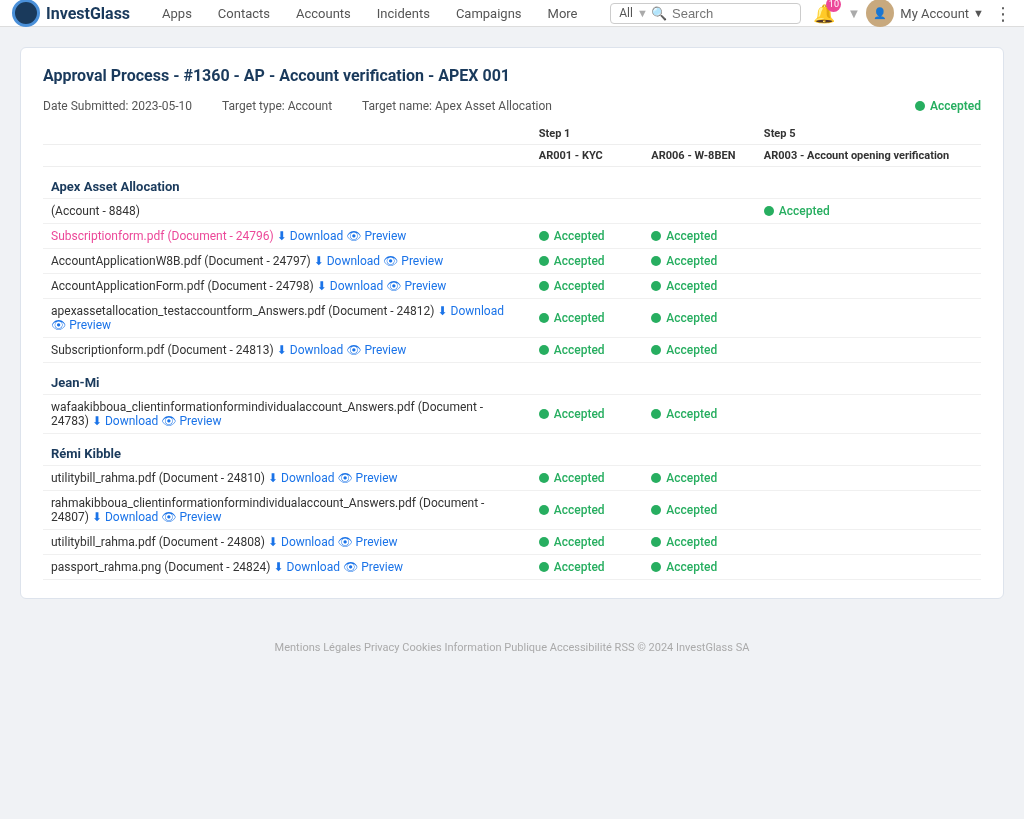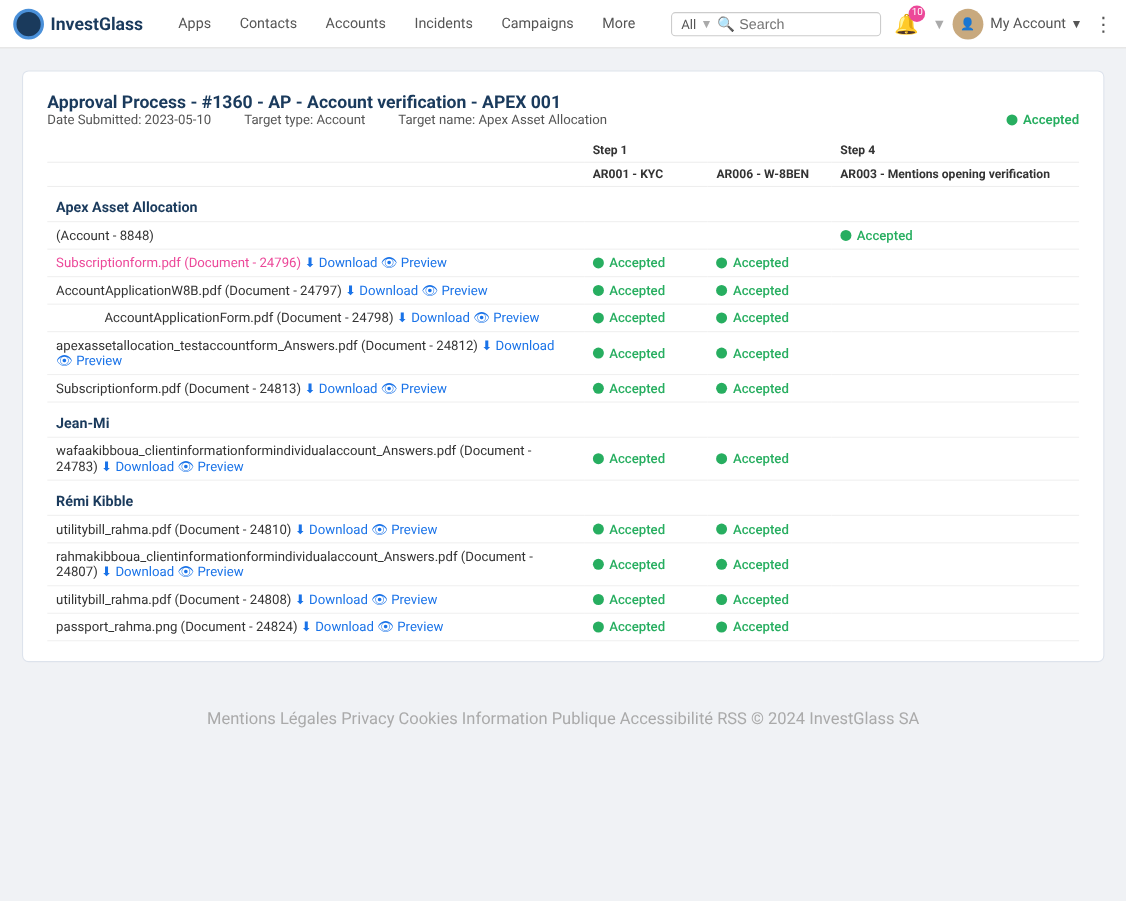--- a/index.html
+++ b/index.html
@@ -2,21 +2,21 @@
 <html><head>
   <meta charset="utf-8">
   <style>
     * { box-sizing: border-box; margin: 0; padding: 0; }
     body { font-family: -apple-system, BlinkMacSystemFont, 'Segoe UI', Roboto, sans-serif; font-size: 13px; background: #f0f2f5; color: #333; }
 
     
     .navbar {
       background: #fff;
       border-bottom: 1px solid #ddd;
-      height: 44px;
+      height: 27px;
       display: flex;
       align-items: center;
       padding: 0 12px;
       gap: 6px;
     }
     .navbar-logo {
       display: flex; align-items: center; gap: 6px; margin-right: 16px;
     }
     .navbar-logo-circle {
       width: 28px; height: 28px; border-radius: 50%; background: #1a3a5c; border: 3px solid #4a90d9;
@@ -41,21 +41,21 @@
 
     
     .card {
       background: #fff;
       border: 1px solid #dde3ec;
       border-radius: 6px;
       padding: 18px 22px;
       margin-bottom: 16px;
     }
     .card-title {
-      font-size: 16px; font-weight: 700; color: #1a3a5c; 
+      font-size: 16px; font-weight: 700; color: #1a3a5c; margin-bottom: 14px;
     }
     .meta-row {
       display: flex; align-items: center; gap: 30px; font-size: 12px; color: #555; margin-bottom: 10px;
     }
     .meta-row .status-accepted {
       display: flex; align-items: center; gap: 5px; color: #27ae60; font-weight: 600; margin-left: auto;
     }
     .green-dot { width: 10px; height: 10px; border-radius: 50%; background: #27ae60; display: inline-block; flex-shrink: 0; }
 
     
@@ -68,21 +68,21 @@
     .doc-cell { color: #333; }
     .link-blue { color: #1a73e8; text-decoration: none; cursor: pointer; display: inline-flex; align-items: center; gap: 3px; }
     .accepted-cell { display: flex; align-items: center; gap: 5px; color: #27ae60; font-weight: 500; white-space: nowrap; }
     .step-header { font-size: 12px; font-weight: 700; color: #333; }
     .col-doc { width: 52%; }
     .col-ar1 { width: 12%; }
     .col-ar2 { width: 12%; }
     .col-ar3 { width: 24%; }
 
     
-    .footer { text-align: center; font-size: 15px; color: #aaa; padding: 16px 0; }
+    .footer { text-align: center; font-size: 11px; color: #aaa; padding: 16px 0; }
   </style>
 </head>
 <body>
 
 <nav class="navbar">
   <div class="navbar-logo">
     <div class="navbar-logo-circle"></div>
     <span class="navbar-logo-text">InvestGlass</span>
   </div>
   <a class="nav-link">Apps</a>
@@ -134,27 +134,27 @@
         <span class="green-dot"></span>
         <span>Accepted</span>
       </div>
     </div>
 
     <table class="approval-table">
       <thead>
         <tr>
           <th class="col-doc"></th>
           <th colspan="2" class="step-header">Step 1</th>
-          <th class="step-header">Step 4</th>
+          <th class="step-header">Step 5</th>
         </tr>
         <tr>
           <th class="col-doc"></th>
           <th class="col-ar1">AR001 - KYC</th>
           <th class="col-ar2">AR006 - W-8BEN</th>
-          <th class="col-ar3">AR003 - Mentions opening verification</th>
+          <th class="col-ar3">AR003 - Account opening verification</th>
         </tr>
       </thead>
       <tbody id="table-body">
           <tr class="section-header">
             <td colspan="4">Apex Asset Allocation</td>
           </tr>
           <tr>
       <td class="col-doc doc-cell"><span style="color:#333;">(Account - 8848)</span></td>
       <td class="col-ar1"></td>
       <td class="col-ar2"></td>
@@ -191,21 +191,21 @@
             </td>
       <td class="col-ar2">
               <div class="accepted-cell">
                 <span class="green-dot"></span>
                 <span>Accepted</span>
               </div>
             </td>
       <td class="col-ar3"></td>
     </tr>
           <tr>
-      <td class="col-doc doc-cell"><span style="color:#333;margin-left:44px;">AccountApplicationForm.pdf (Document - 24798)</span> <a class="link-blue">⬇ Download</a> <a class="link-blue">👁 Preview</a></td>
+      <td class="col-doc doc-cell"><span style="color:#333;">AccountApplicationForm.pdf (Document - 24798)</span> <a class="link-blue">⬇ Download</a> <a class="link-blue">👁 Preview</a></td>
       <td class="col-ar1">
               <div class="accepted-cell">
                 <span class="green-dot"></span>
                 <span>Accepted</span>
               </div>
             </td>
       <td class="col-ar2">
               <div class="accepted-cell">
                 <span class="green-dot"></span>
                 <span>Accepted</span>

